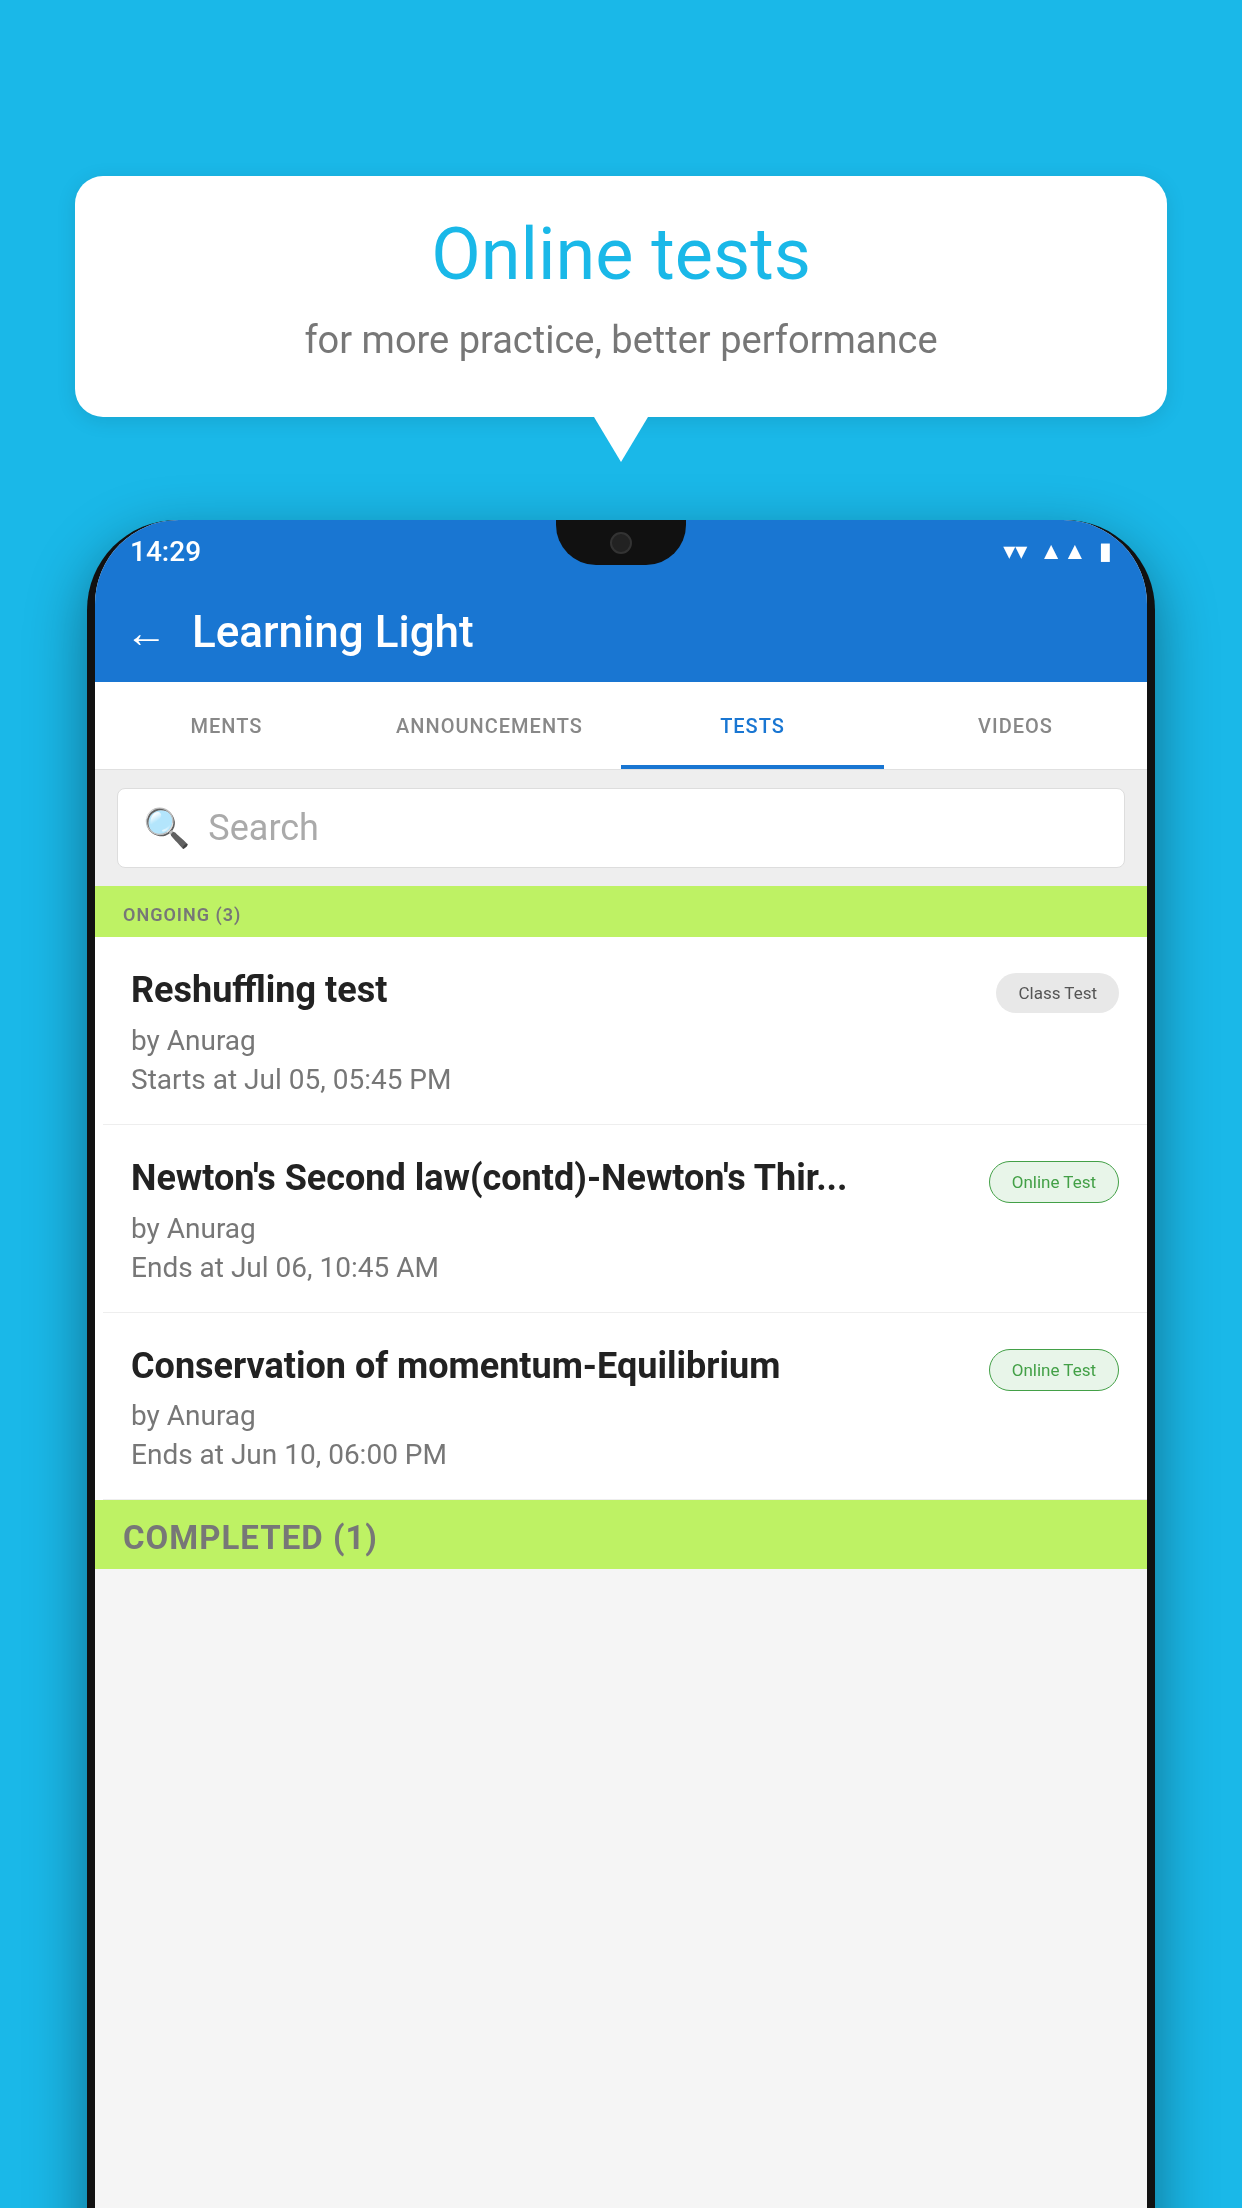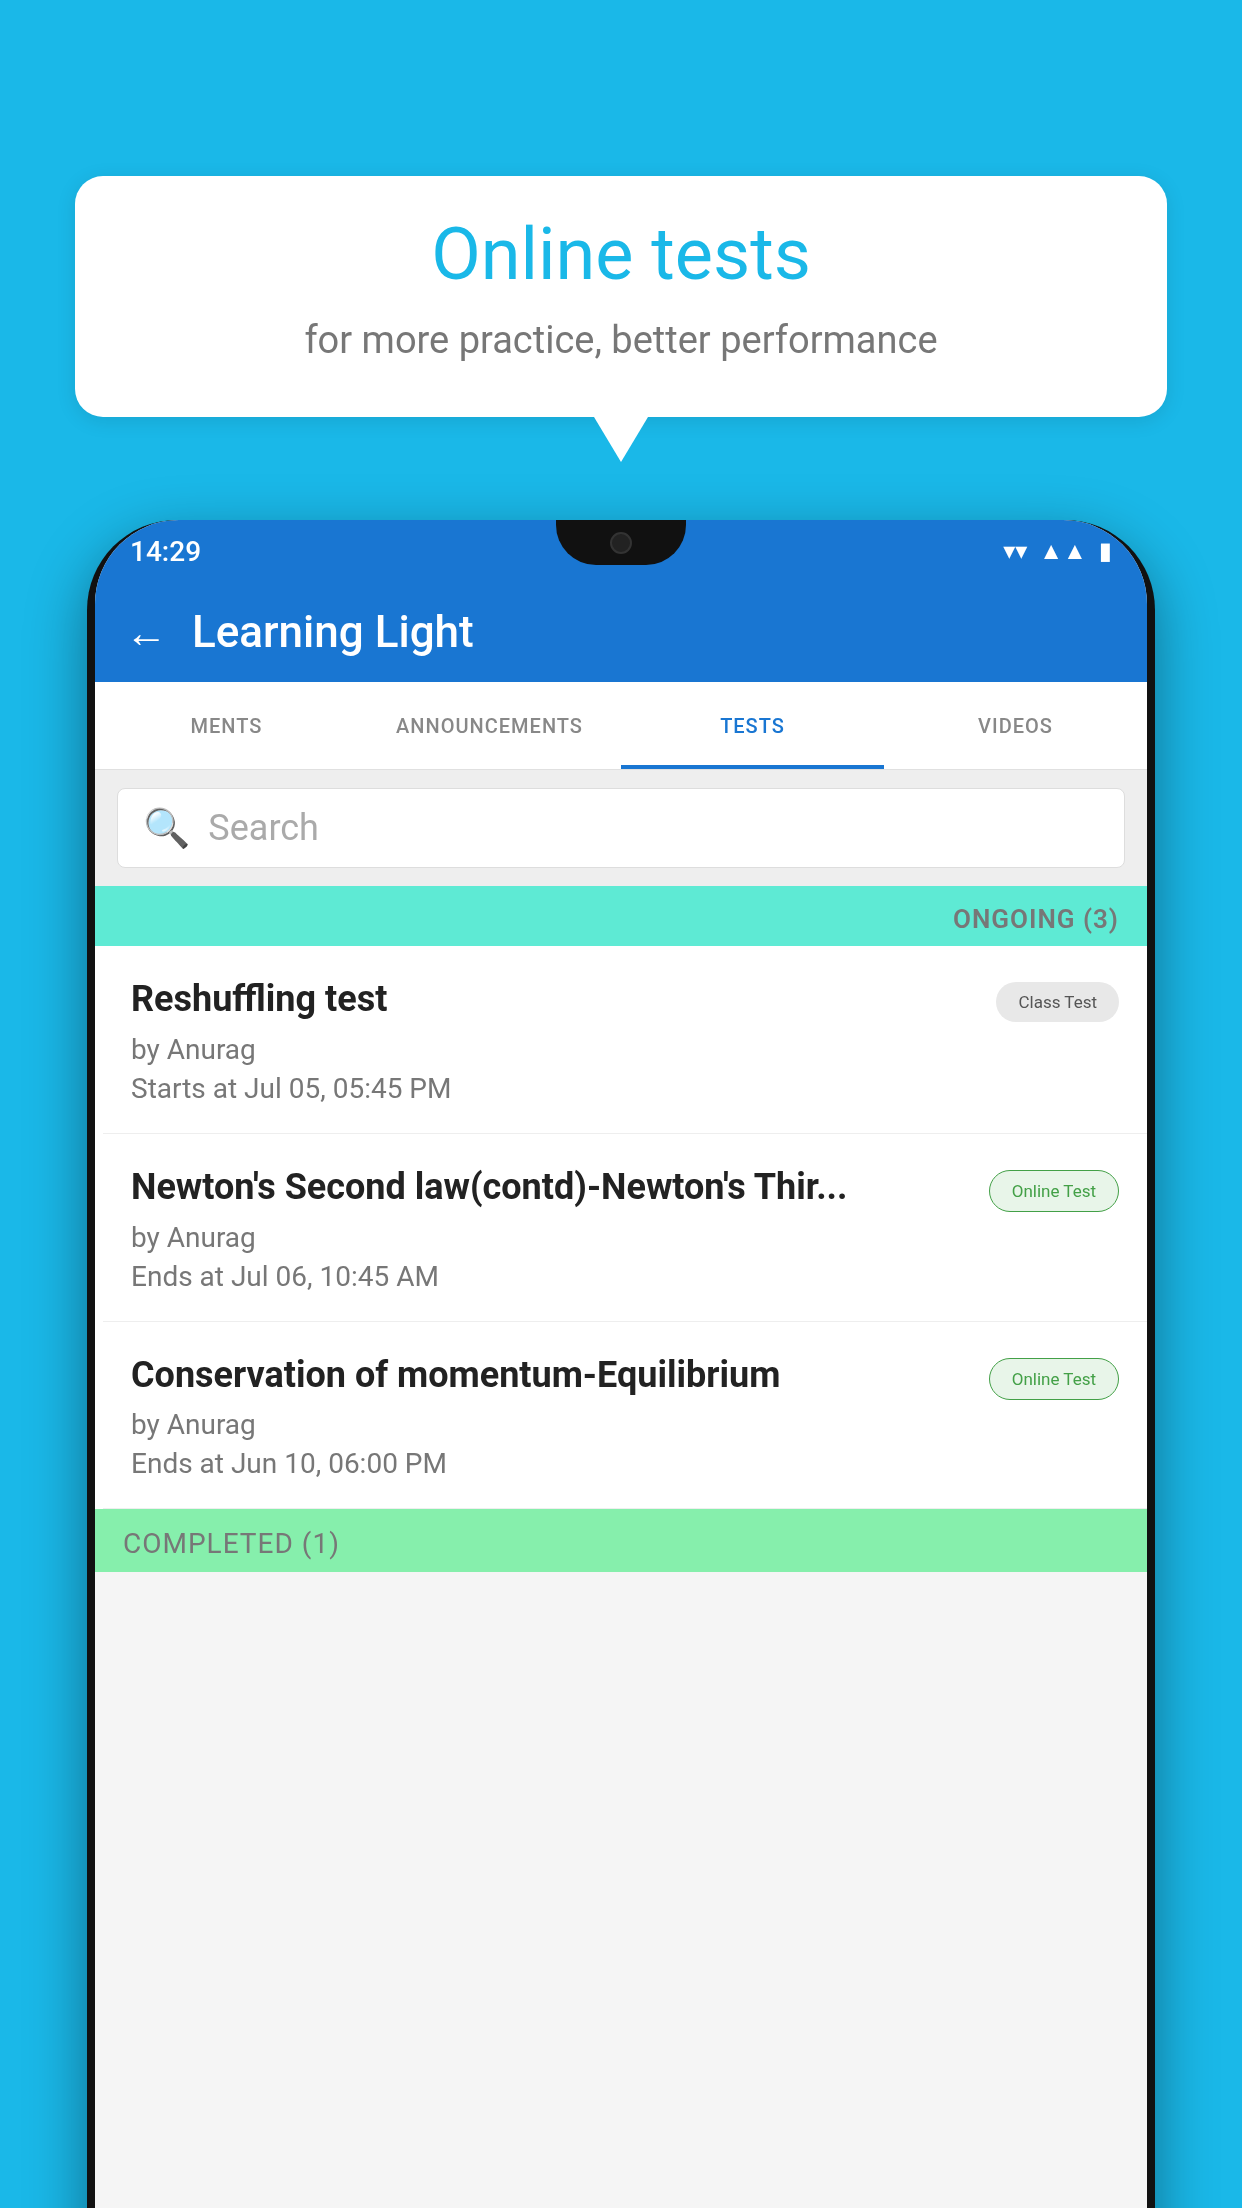--- a/index.html
+++ b/index.html
@@ -205,28 +205,27 @@
       color: #999;
       font-size: 38px;
     }
     .search-placeholder {
       color: #aaa;
       font-size: 36px;
     }
 
     
     .section-header {
-      background: #5eead4;
+      background: #bef264;
       padding: 18px 28px 12px;
-      font-size: 26px;
+      font-size: 18px;
       font-weight: 600;
       color: #777;
       letter-spacing: 1px;
       text-transform: uppercase;
-      text-align: right;
     }
 
     
     .tests-list {
       background: #fff;
       padding-left: 8px;
     }
 
     .test-item {
       padding: 30px 28px 28px;
@@ -268,24 +267,24 @@
       color: #555;
     }
     .badge-online {
       background: #e8f5e9;
       color: #43a047;
       border: 1.5px solid #43a047;
     }
 
     
     .completed-header {
-      background: #86efac;
+      background: #bef264;
       padding: 18px 28px 12px;
-      font-size: 28px;
-      font-weight: 400;
+      font-size: 33px;
+      font-weight: 700;
       color: #777;
       letter-spacing: 1px;
       text-transform: uppercase;
     }
   </style>
 </head>
 <body>
 
 <div class="speech-bubble">
   <div class="bubble-title">Online tests</div>

